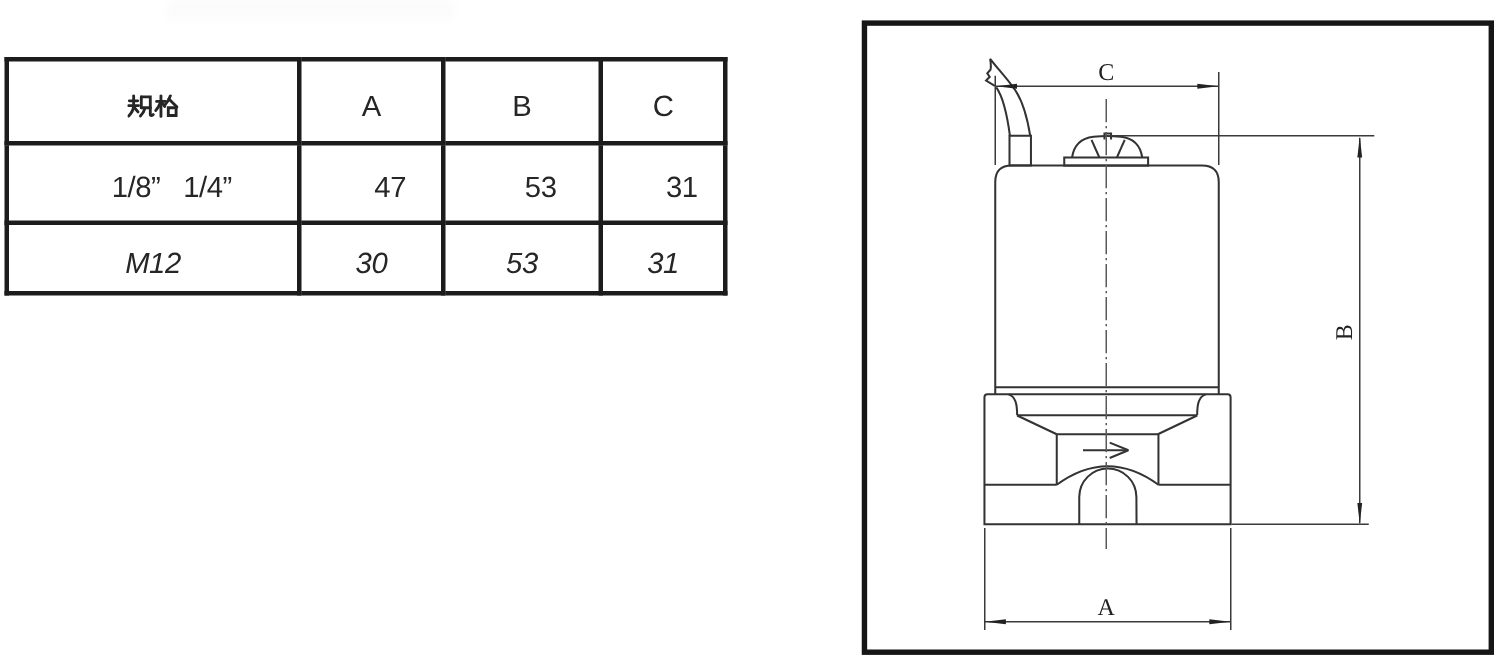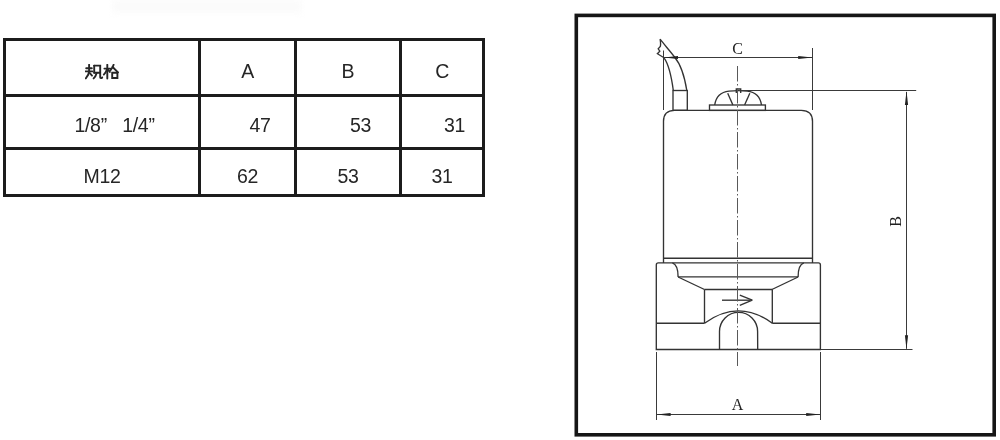--- a/index.html
+++ b/index.html
@@ -2,21 +2,21 @@
 <html><head>
 <meta charset="utf-8">
 <style>
 html,body{margin:0;padding:0;background:#fff;}
 body{width:1000px;height:440px;position:relative;font-family:"Liberation Sans",sans-serif;overflow:hidden;}
 table{border-collapse:collapse;position:absolute;left:3px;top:38px;table-layout:fixed;}
 td{border:3px solid #1c1c1c;text-align:center;vertical-align:middle;color:#262626;
    font-size:19.5px;letter-spacing:-0.3px;padding:0;}
 .r0 td{height:52.6px;}
 .r1 td{height:50.7px;padding-left:25px;}
-.r2 td{height:43.5px;}
+.r2 td{height:43.5px;font-style:italic;}
 td span{position:relative;top:4px;}
 #wm{position:absolute;left:112px;top:0px;width:190px;height:13px;background:#fbfbfb;filter:blur(3px);}
 </style>
 </head>
 <body>
 <div id="wm"></div>
 <table>
 <colgroup>
       <col style="width:195px">
       <col style="width:96.2px">
@@ -50,21 +50,21 @@
         <td><span>C</span></td>
 </tr>
 <tr class="r1">
         <td><span>1/8”&nbsp;&nbsp;&nbsp;1/4”</span></td>
         <td><span>47</span></td>
         <td><span>53</span></td>
         <td><span>31</span></td>
       </tr>
 <tr class="r2">
         <td><span>M12</span></td>
-        <td><span>62</span></td>
+        <td><span>30</span></td>
         <td><span>53</span></td>
         <td><span>31</span></td>
       </tr>
 </tbody>
   </table>
 
 <svg width="1000" height="440" viewBox="0 0 1000 440" style="position:absolute;left:0;top:0">
 
  <rect x="576.3" y="15.4" width="417.9" height="419.4" fill="none" stroke="#161616" stroke-width="3.6"></rect>
  <g stroke="#333" stroke-width="1.35" fill="none">

